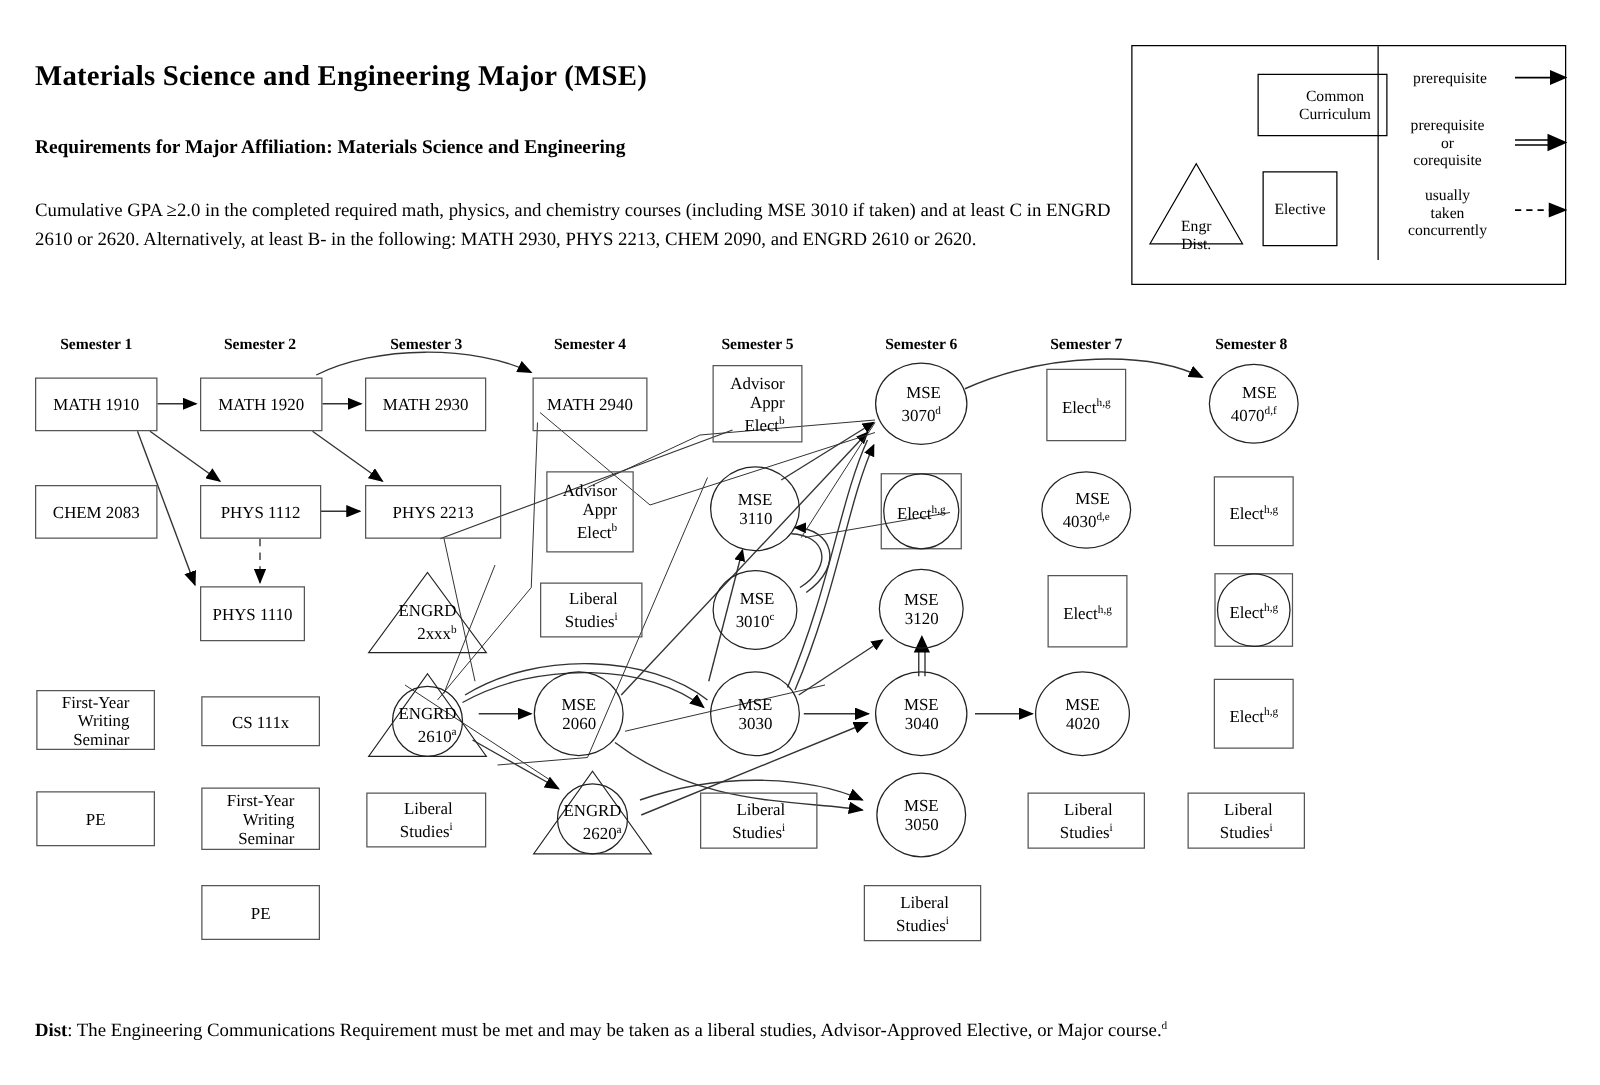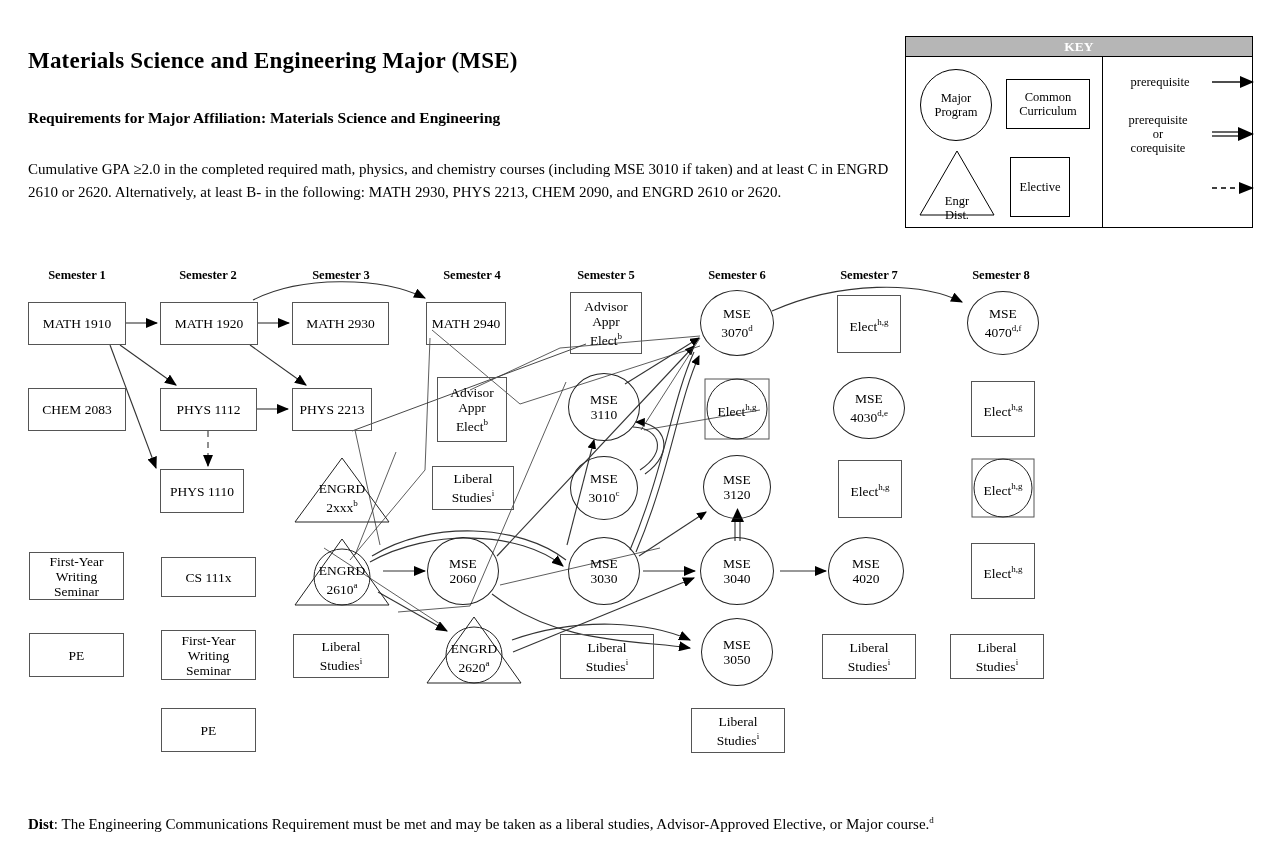--- a/index.html
+++ b/index.html
@@ -15,38 +15,38 @@
   #key-box{position:absolute;left:905px;top:36px;width:348px;height:192px;border:1px solid #000;background:#fff;box-sizing:border-box;}
   #key-title{height:19px;background:#b6b6b6;border-bottom:1px solid #000;
              text-align:center;font-size:13.5px;font-weight:bold;line-height:19px;color:#fff;}
   #key-body{position:relative;height:171px;}
   #key-divider{position:absolute;left:196px;top:0;width:1px;height:171px;background:#000;}
   .key-shape-label{font-size:12.5px;line-height:14px;text-align:center;}
 
   .k-circle{position:absolute;left:14px;top:12px;width:70px;height:70px;border:1px solid #000;border-radius:50%;
             display:flex;align-items:center;justify-content:center;}
   .k-rect{position:absolute;left:100px;top:22px;width:82px;height:48px;border:1px solid #000;
-          display:flex;align-items:center;justify-content:center;}
+          display:flex;align-items:center;justify-content:center;padding-left:20px;}
   .k-tri{position:absolute;left:12px;top:92px;width:78px;height:68px;}
   .k-tri svg{position:absolute;left:0;top:0;}
   .k-tri span{position:absolute;left:0;top:30px;width:78px;margin-top:15px;}
   .k-rect2{position:absolute;left:104px;top:100px;width:58px;height:58px;border:1px solid #000;
            display:flex;align-items:center;justify-content:center;}
 
   .k-row{position:absolute;font-size:12.5px;line-height:14px;text-align:center;}
   .k-arrowzone{position:absolute;}
 
   
   #diagram{position:absolute;left:0;top:0;width:1280px;height:868px;}
   #edges{position:absolute;left:0;top:0;width:1280px;height:868px;pointer-events:none;}
 
   .sem-head{position:absolute;font-size:12.5px;font-weight:bold;text-align:center;width:120px;}
 
   .node{position:absolute;box-sizing:border-box;display:flex;align-items:center;justify-content:center;
-        text-align:center;font-size:13.5px;line-height:15px;background:transparent;z-index:5;}
+        text-align:right;font-size:13.5px;line-height:15px;background:transparent;z-index:5;}
   .node .lbl{position:relative;z-index:6;}
   .rect{border:1px solid #555;}
   .circ{border:1px solid #222;border-radius:50%;}
   .tri{border:none;}
   .tri svg{position:absolute;left:0;top:0;z-index:1;}
   .tri .lbl{margin-top:16px;}
   .combo{border:none;}
   .combo svg{position:absolute;left:0;top:0;z-index:1;}
   .combo .lbl{z-index:6;}
   sup{font-size:9px;}
@@ -56,30 +56,23 @@
   #note b{font-weight:bold;}
 </style>
 </head>
 <body>
 
 <div id="page-title">Materials Science and Engineering Major (MSE)</div>
 <div id="req-title">Requirements for Major Affiliation:  Materials Science and Engineering</div>
 <div id="req-body">Cumulative GPA ≥2.0 in the completed required math, physics, and chemistry courses (including MSE 3010 if taken) and at least C in ENGRD 2610 or 2620. Alternatively, at least B- in the following: MATH 2930, PHYS 2213, CHEM 2090, and ENGRD 2610 or 2620.</div>
 
 <div id="key-box">
-  <div id="key-title">KEY</div>
   <div id="key-body">
     <div id="key-divider"></div>
 
-    <div class="k-circle">
-      <div class="key-shape-label">
-        <div>Major</div>
-        <div>Program</div>
-      </div>
-    </div>
 
     <div class="k-rect">
       <div class="key-shape-label">
         <div>Common</div>
         <div>Curriculum</div>
       </div>
     </div>
 
     <div class="k-tri">
       <svg width="78" height="68">
@@ -109,20 +102,25 @@
       <div>prerequisite</div>
       <div>or</div>
       <div>corequisite</div>
     </div>
     <svg class="k-arrowzone" style="left:306px;top:67px;" width="42" height="20">
       <line x1="0" y1="8" x2="30" y2="8" stroke="#000" stroke-width="1.2"></line>
       <line x1="0" y1="12" x2="30" y2="12" stroke="#000" stroke-width="1.2"></line>
       <polygon points="26,3 42,10 26,17" fill="#000"></polygon>
     </svg>
 
+    <div class="k-row" style="left:196px;top:112px;width:112px;">
+      <div>usually</div>
+      <div>taken</div>
+      <div>concurrently</div>
+    </div>
     <svg class="k-arrowzone" style="left:306px;top:120px;" width="42" height="20">
       <line x1="0" y1="11" x2="30" y2="11" stroke="#000" stroke-width="1.4" stroke-dasharray="5,4"></line>
       <polygon points="27,5 42,11 27,17" fill="#000"></polygon>
     </svg>
   </div>
 </div>
 
 <div id="diagram">
 
   <div class="sem-head" style="left:17px;top:268px;">Semester 1</div>
@@ -251,21 +249,21 @@
       <span>Seminar</span>
     </div>
   </div>
   <div class="node rect" style="left:161px;top:708px;width:95px;height:44px;">
     <div class="lbl"><span>PE</span></div>
   </div>
 
   <div class="node rect" style="left:292px;top:302px;width:97px;height:43px;">
     <div class="lbl"><span>MATH 2930</span></div>
   </div>
-  <div class="node rect" style="left:292px;top:388px;width:80px;height:43px;">
+  <div class="node rect" style="left:292px;top:388px;width:109px;height:43px;">
     <div class="lbl"><span>PHYS 2213</span></div>
   </div>
   <div class="node tri" style="left:293px;top:456px;width:98px;height:68px;">
     <svg width="98" height="68">
         <polygon points="49,2 96,66 2,66" fill="none" stroke="#222" stroke-width="1"></polygon>
       </svg>
     <div class="lbl"><span>ENGRD</span><br>
       <span>2xxx</span><sup>b</sup></div>
   </div>
   <div class="node combo" style="left:293px;top:537px;width:98px;height:70px;">
@@ -278,21 +276,21 @@
       <span>2610</span><sup>a</sup>
     </div>
   </div>
   <div class="node rect" style="left:293px;top:634px;width:96px;height:44px;">
     <div class="lbl">
       <span>Liberal</span><br>
       <span>Studies</span><sup>i</sup>
     </div>
   </div>
 
-  <div class="node rect" style="left:426px;top:302px;width:80px;height:43px;">
+  <div class="node rect" style="left:426px;top:302px;width:92px;height:43px;">
     <div class="lbl"><span>MATH 2940</span></div>
   </div>
   <div class="node rect" style="left:437px;top:377px;width:70px;height:65px;">
     <div class="lbl">
       <span>Advisor</span><br>
       <span>Appr</span><br>
       <span>Elect</span><sup>b</sup>
     </div>
   </div>
   <div class="node rect" style="left:432px;top:466px;width:82px;height:44px;">

